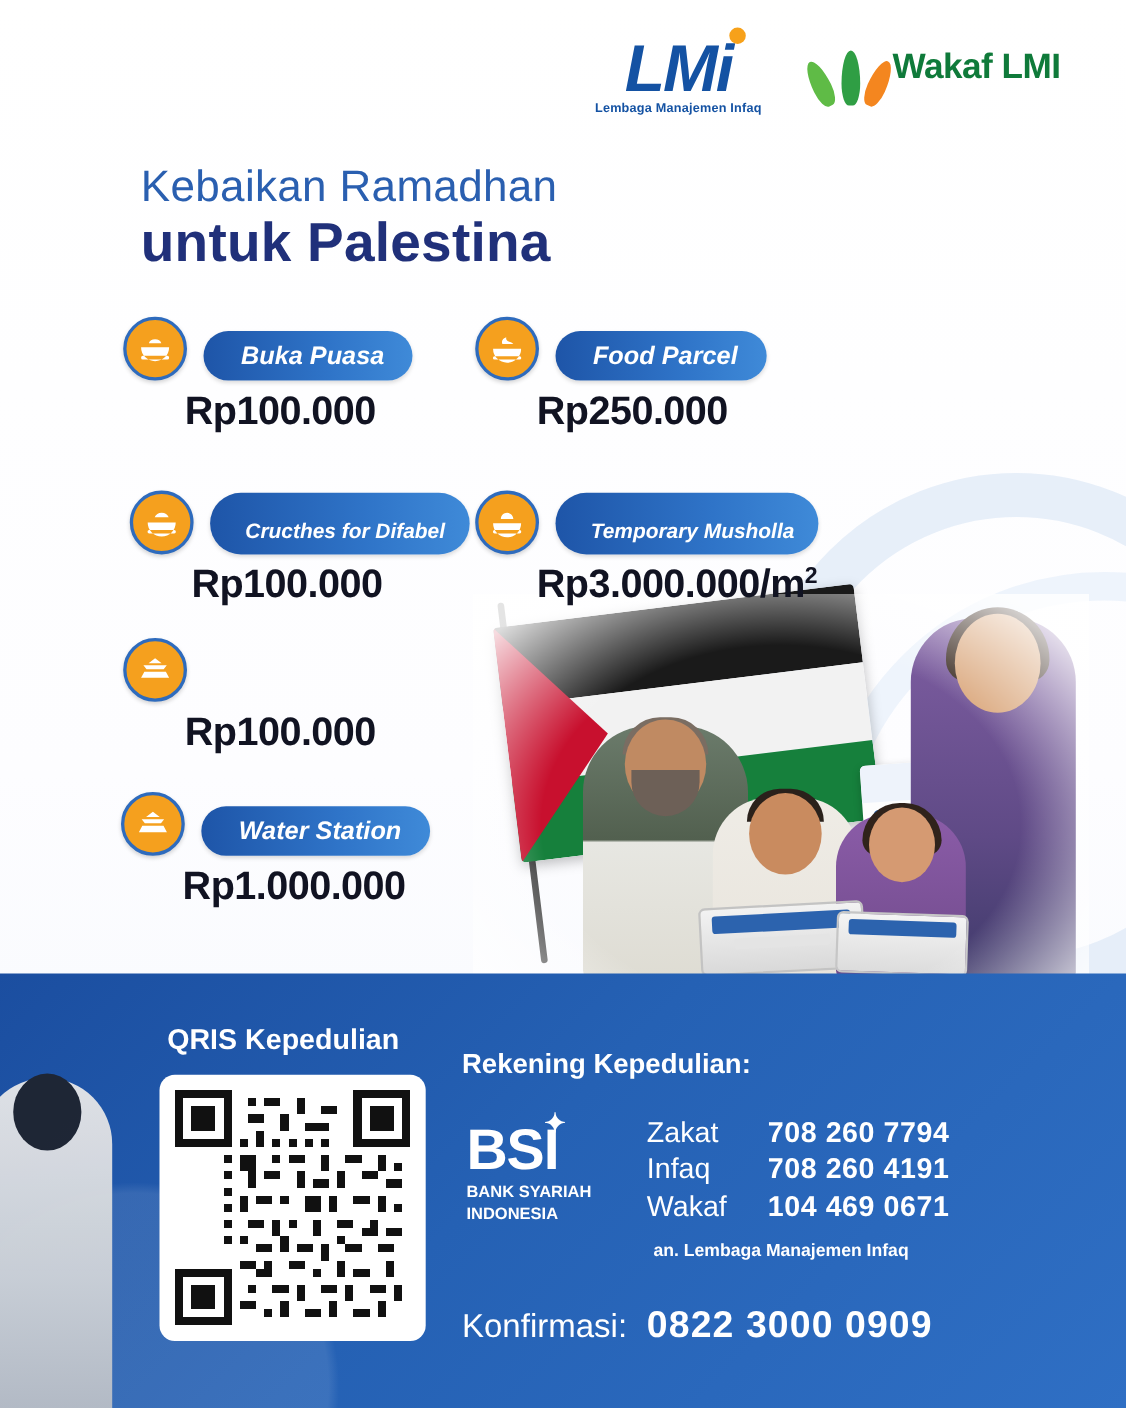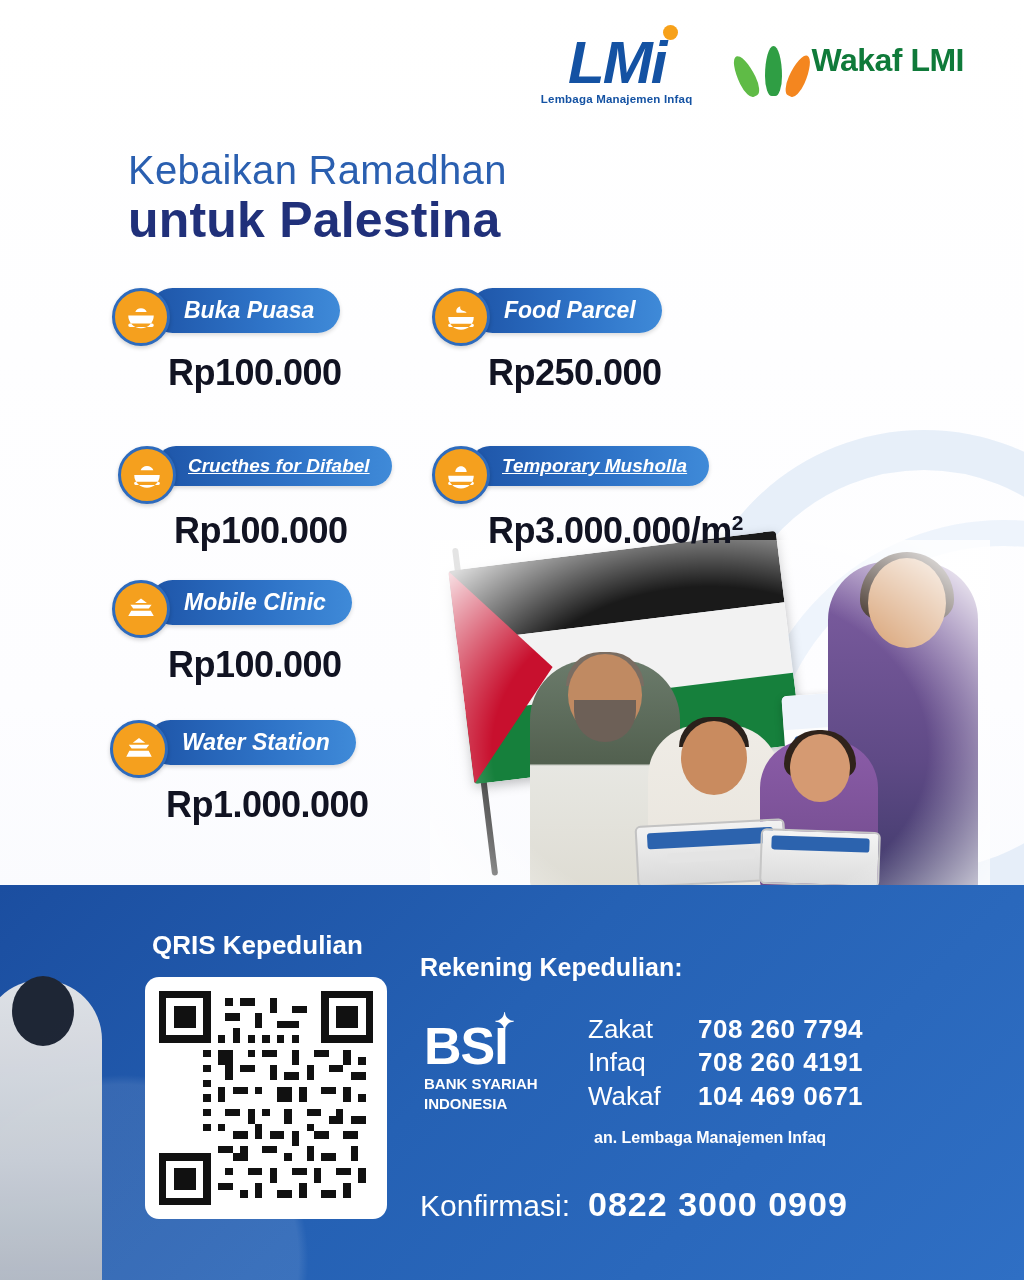--- a/index.html
+++ b/index.html
@@ -70,38 +70,38 @@
     font-size: 40px; color: #2a5fb0; font-weight: normal; letter-spacing: .3px;
   }
   .headline .l2 {
     font-size: 50px; color: #20307a; font-weight: bold; letter-spacing: .2px;
     margin-top: -2px;
   }
 
   
   .programs { position: absolute; top: 288px; left: 0; width: 1024px; z-index: 4; }
   .prog { position: absolute; }
-  .pill-row { display: flex; align-items: flex-start; }
+  .pill-row { display: flex; align-items: flex-end; gap: 35px; }
   .circ {
     width: 58px; height: 58px; border-radius: 50%;
     background: #f5a01e; border: 3px solid #2e6bbd;
     display: flex; align-items: center; justify-content: center;
     position: relative; z-index: 2; flex: none;
     box-shadow: 0 2px 4px rgba(0,0,0,.18);
   }
   .circ svg { width: 34px; height: 34px; fill: #ffffff; }
   .pill {
     margin-left: -20px;
     background: linear-gradient(90deg, #1e55a8 0%, #2f74c8 60%, #3f8ad8 100%);
     color: #fff; font-style: italic; font-weight: bold;
     border-radius: 30px; padding: 9px 26px 9px 34px;
     font-size: 23px; white-space: nowrap;
     box-shadow: 0 2px 4px rgba(0,0,0,.15);
   }
-  .pill.sm { font-size: 19px; padding: 9px 22px 9px 32px; text-decoration: underline; }
+  .pill.sm { font-size: 19px; padding: 25px 22px 9px 32px; }
   .price {
     font-size: 36px; font-weight: bold; color: #111322;
     margin-top: 6px; margin-left: 56px; letter-spacing: -.5px;
   }
   .price sup { font-size: 21px; vertical-align: super; }
 
   
   #p-buka   { top: 0px;   left: 112px; }
   #p-food   { top: 0px;   left: 432px; }
   #p-crut   { top: 158px; left: 118px; }
@@ -380,21 +380,20 @@
       <div class="price"><span>Rp3.000.000/m</span><sup>2</sup></div>
     </div>
 
     <div class="prog" id="p-clinic">
       <div class="pill-row">
         <span class="circ">
           <svg viewBox="0 0 24 24">
               <path d="M12 4.5l4.2 3.2H7.8L12 4.5zM4.5 9h15l-2 2.6h-11L4.5 9zm.6 4.2h13.8L21 17H3l2.1-3.8z"></path>
             </svg>
         </span>
-        <span class="pill">Mobile Clinic</span>
       </div>
       <div class="price">Rp100.000</div>
     </div>
 
     <div class="prog" id="p-water">
       <div class="pill-row">
         <span class="circ">
           <svg viewBox="0 0 24 24">
               <path d="M12 4.2l4.4 3.4H7.6L12 4.2zM4.8 9h14.4l-2 2.6H6.8L4.8 9zm.4 4.2h13.6L21 17.4H3l2.2-4.2z"></path>
             </svg>

